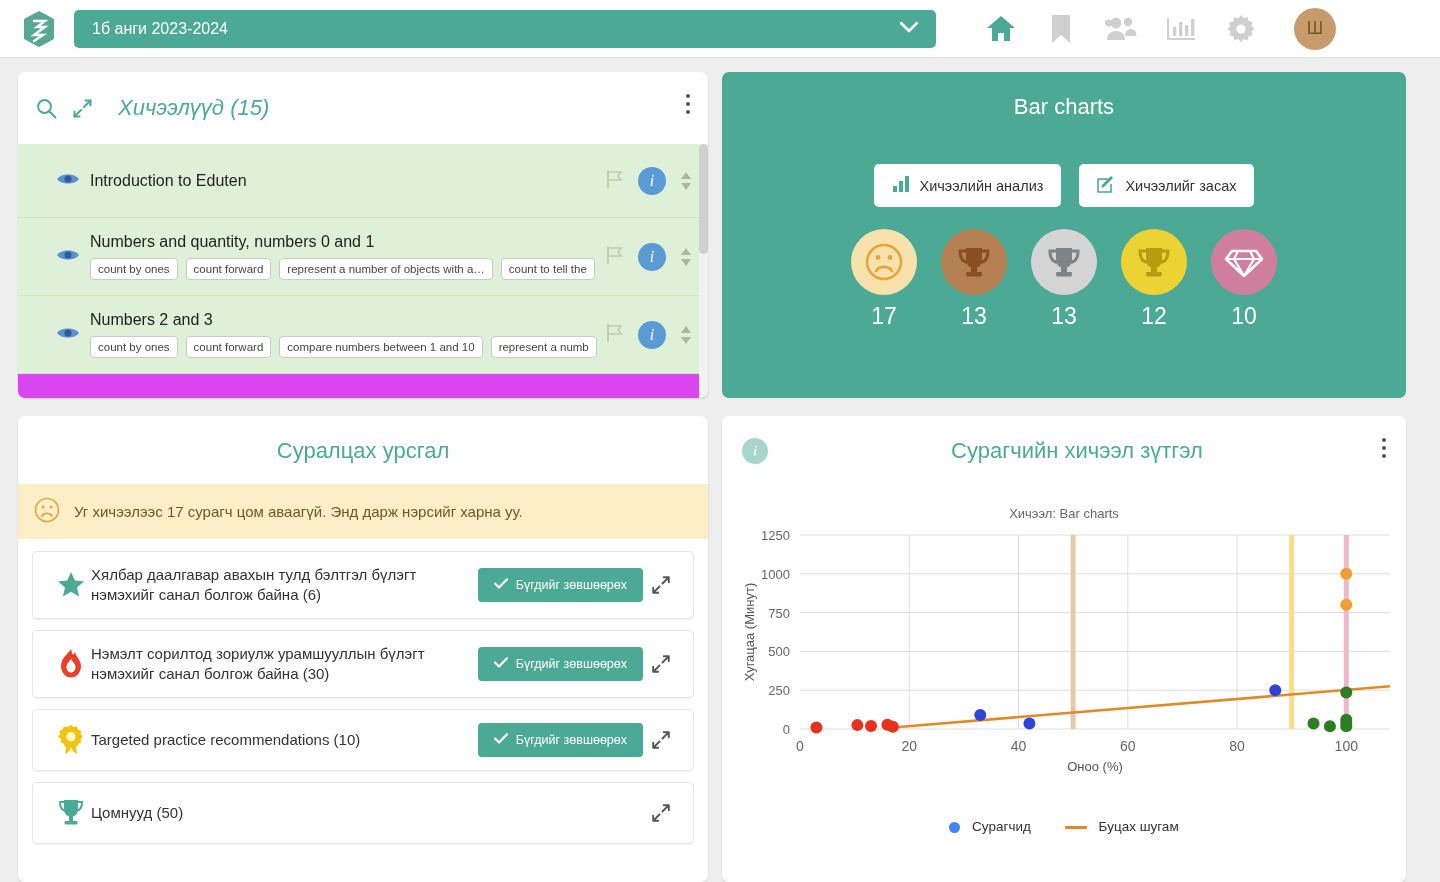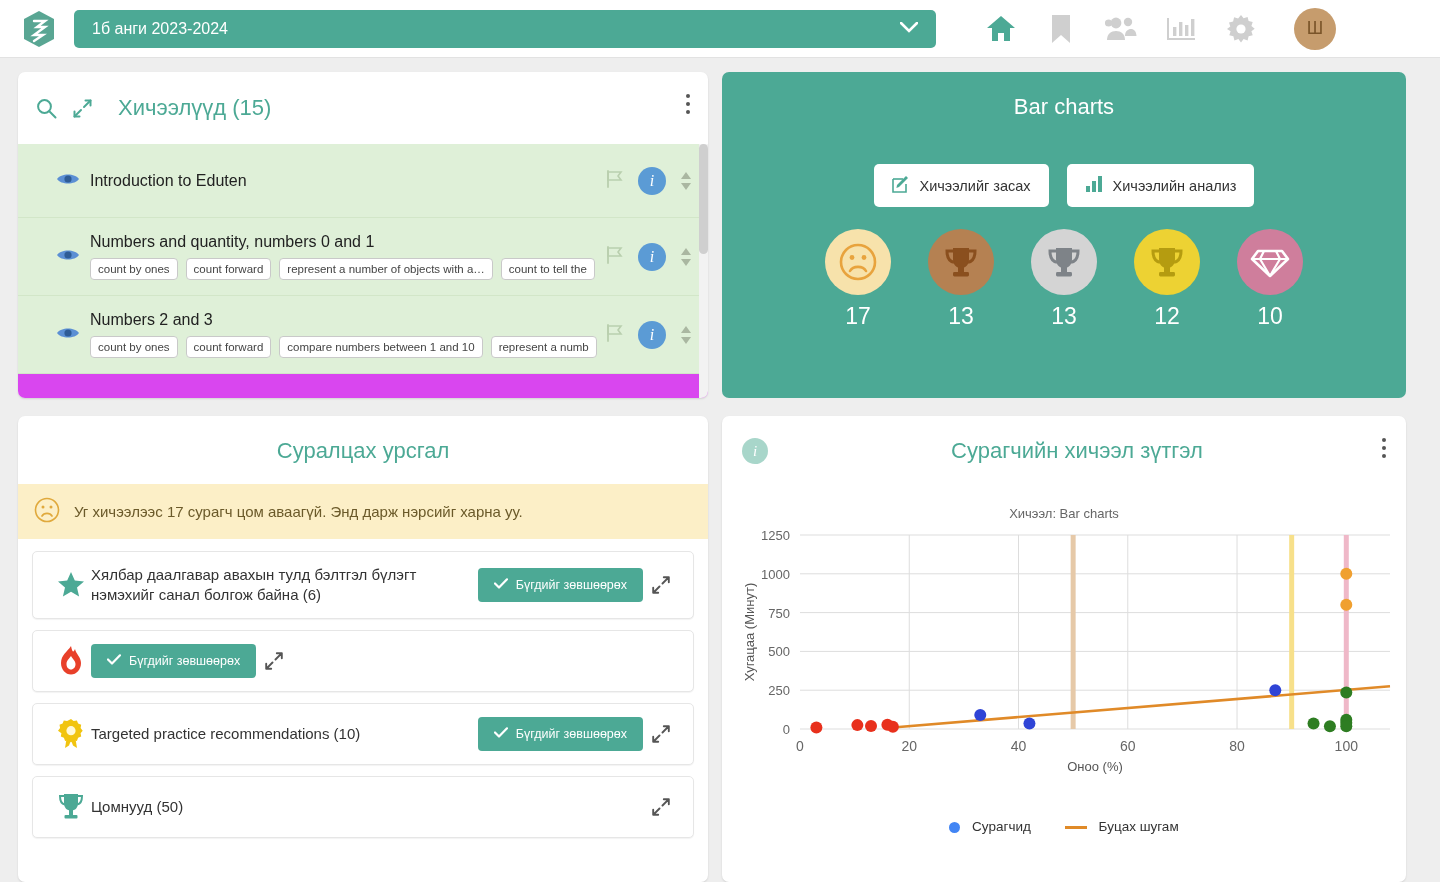--- a/index.html
+++ b/index.html
@@ -39,21 +39,21 @@
   
   .page { display: flex; gap: 14px; padding: 14px 14px 0 18px; height: 824px; }
   .col { display: flex; flex-direction: column; gap: 18px; }
   .col-left { width: 690px; }
   .col-right { width: 684px; }
 
   .card { background: #fff; border-radius: 7px; box-shadow: 0 1px 2px rgba(0,0,0,.12); overflow: hidden; }
 
   
   .lessons { height: 326px; display: flex; flex-direction: column; position: relative; }
-  .lessons-head { height: 72px; display: flex; align-items: center; padding: 0 18px; gap: 16px; position: relative; }
+  .lessons-head { height: 72px; display: flex; align-items: center; padding: 0 18px; gap: 16px; position: relative; font-style: italic; }
   .ic-teal { color: #4CA995; display: flex; align-items: center; cursor: pointer; }
   .lessons-title { color: #4CA995; font-size: 22px; margin-left: 10px; }
   .kebab { position: absolute; right: 18px; top: 22px; cursor: pointer; }
   .kebab i { display: block; width: 4px; height: 4px; background: #555; border-radius: 50%; margin-bottom: 4px; }
 
   .lesson-list { flex: 1 1 auto; background: #d946ef; position: relative; }
   .lesson-row {
     background: #dff0d8; display: flex; align-items: center;
     padding: 10px 0 10px 34px; border-bottom: 1px solid #d2e6c8;
     position: relative; min-height: 78px; cursor: pointer;
@@ -81,21 +81,21 @@
   
   .barcharts { height: 326px; background: #4CA995; border-radius: 7px; padding: 22px 0 0; text-align: center; color: #fff; }
   .bc-title { font-size: 22px; font-weight: normal; margin-bottom: 44px; }
   .bc-buttons { display: flex; justify-content: center; gap: 18px; }
   .bc-btn {
     background: #fff; border-radius: 5px; padding: 11px 18px;
     display: flex; align-items: center; gap: 10px;
     color: #333; font-size: 14.5px; cursor: pointer; border: none;
     font-family: "Liberation Sans", sans-serif;
   }
-  .badges { display: flex; justify-content: center; gap: 25px; margin-top: 22px; }
+  .badges { display: flex; justify-content: center; gap: 12px; margin-top: 22px; }
   .badge-item { width: 78px; }
   .badge-circle { width: 66px; height: 66px; border-radius: 50%; margin: 0 auto; display: flex; align-items: center; justify-content: center; }
   .badge-count { font-size: 23px; margin-top: 8px; }
 
   
   .flow { flex: 1 1 auto; display: flex; flex-direction: column; }
   .flow-title { text-align: center; color: #4CA995; font-size: 22px; padding: 22px 0 20px; }
   .warn {
     background: #fcefc7; display: flex; align-items: center; gap: 14px;
     padding: 13px 16px; color: #6b5a2a; font-size: 15px;
@@ -365,20 +365,21 @@
           </div>
         </div>
 
         <div class="reco">
           <div class="reco-ic">
             <svg width="26" height="29" viewBox="0 0 26 29">
               <path d="M13 0 C9 6 3 9 3 17 C3 23.6 7.5 28.5 13 28.5 C18.5 28.5 23 23.6 23 17 C23 11 18 8 17 3 C15.5 6.5 14.5 7 13 0 Z" fill="#e8402a"></path>
               <path d="M13 10 C11 13 8.5 14.5 8.5 18 C8.5 21.2 10.5 23.5 13 23.5 C15.5 23.5 17.5 21.2 17.5 18 C17.5 15 15 13.5 13 10 Z" fill="#fff"></path>
             </svg>
           </div>
+          <div class="reco-text">Нэмэлт сорилтод зориулж урамшууллын бүлэгт нэмэхийг санал болгож байна (30)</div>
           <button class="approve-btn">
             <span>
               <svg width="14" height="11" viewBox="0 0 14 11">
                   <path d="M1 5.5 L5 9.5 L13 1.3" stroke="#fff" stroke-width="2.2" fill="none" stroke-linecap="round" stroke-linejoin="round"></path>
                 </svg>
             </span>
             <span>Бүгдийг зөвшөөрөх</span>
           </button>
           <div class="expand-ic">
             <svg width="18" height="18" viewBox="0 0 18 18">
@@ -439,36 +440,36 @@
 
   <div class="col col-right">
 
     <div class="barcharts">
       <div class="bc-title">Bar charts</div>
 
       <div class="bc-buttons">
         <button class="bc-btn">
           <span>
             <svg width="18" height="18" viewBox="0 0 18 18">
-              <path d="M1 4 H11" stroke="#4CA995" stroke-width="1.6" fill="none"></path>
-              <path d="M1 4 V17 H14 V9" stroke="#4CA995" stroke-width="1.6" fill="none"></path>
-              <path d="M7 12 L16 3 L14 1 L5 10 L4.4 13 Z" fill="#4CA995"></path>
+              <rect x="1" y="11" width="4" height="6" fill="#4CA995"></rect>
+              <rect x="7" y="6" width="4" height="11" fill="#4CA995"></rect>
+              <rect x="13" y="1" width="4" height="16" fill="#4CA995"></rect>
             </svg>
           </span>
-          <span>Хичээлийг засах</span>
+          <span>Хичээлийн анализ</span>
         </button>
         <button class="bc-btn">
           <span>
             <svg width="18" height="18" viewBox="0 0 18 18">
-              <rect x="1" y="11" width="4" height="6" fill="#4CA995"></rect>
-              <rect x="7" y="6" width="4" height="11" fill="#4CA995"></rect>
-              <rect x="13" y="1" width="4" height="16" fill="#4CA995"></rect>
+              <path d="M1 4 H11" stroke="#4CA995" stroke-width="1.6" fill="none"></path>
+              <path d="M1 4 V17 H14 V9" stroke="#4CA995" stroke-width="1.6" fill="none"></path>
+              <path d="M7 12 L16 3 L14 1 L5 10 L4.4 13 Z" fill="#4CA995"></path>
             </svg>
           </span>
-          <span>Хичээлийн анализ</span>
+          <span>Хичээлийг засах</span>
         </button>
       </div>
 
       <div class="badges">
 
         <div class="badge-item">
           <div class="badge-circle" style="background:#f7e2ab">
             <svg width="40" height="40" viewBox="0 0 40 40">
               <circle cx="20" cy="20" r="17" stroke="#e8a33d" stroke-width="2.6" fill="none"></circle>
               <circle cx="14" cy="15.5" r="2.4" fill="#e8a33d"></circle>

